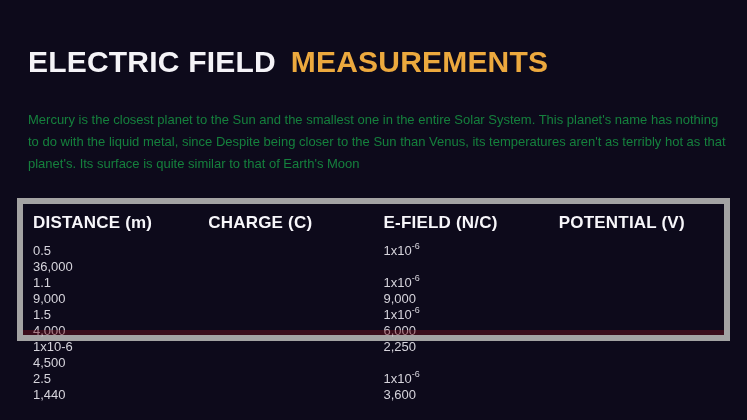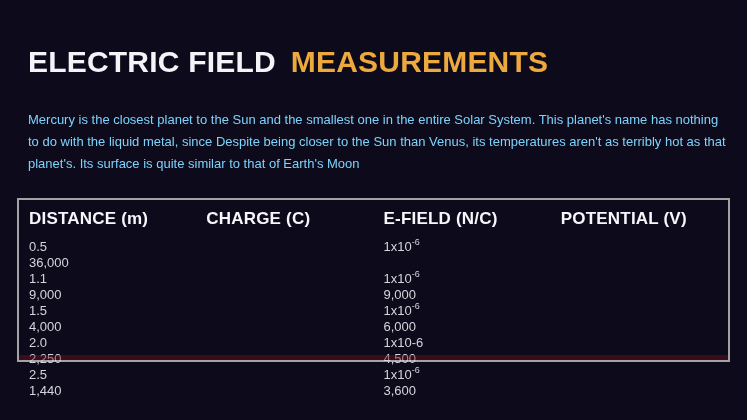--- a/index.html
+++ b/index.html
@@ -12,26 +12,26 @@
   }
   .slide-title {
     position:absolute; left:28px; top:25px;
     font-size:30px; font-weight:700; letter-spacing:0.2px;
     white-space:nowrap;
   }
   .slide-title .t1 { color:#f4f3f7; margin-right:15px; }
   .slide-title .t2 { color:#eca93e;margin-top:45px; }
   .description {
     position:absolute; left:28px; top:96px; width:700px;
-    font-size:13px; line-height:22px; color:#7dd3fc;
+    font-size:13px; line-height:22px; color:#15803d;
   }
   .measure-table {
     position:absolute; left:17px; top:198px;
-    width:713px; height:164px;
-    border:2px solid #a3a3a3;
+    width:713px; height:143px;
+    border:6px solid #a3a3a3;
     box-sizing:border-box;
     background:#0d0a1b;
   }
   .header-row {
     display:grid; grid-template-columns:repeat(4,1fr);
     height:38px; align-items:center;
   }
   .header-cell {
     padding-left:10px;
     font-size:17px; font-weight:700; color:#f7f6fa;
@@ -78,21 +78,20 @@
         <div class="data-cell">9,000</div>
         <div class="data-cell">9,000</div>
       </div>
       <div class="data-row">
         <div class="data-cell">1.5</div>
         <div class="data-cell">1x10<sup>-6</sup></div>
         <div class="data-cell">4,000</div>
         <div class="data-cell">6,000</div>
       </div>
       <div class="data-row">
-        <div class="data-cell">2.0</div>
         <div class="data-cell">1x10-6</div>
         <div class="data-cell">2,250</div>
         <div class="data-cell">4,500</div>
       </div>
       <div class="data-row">
         <div class="data-cell">2.5</div>
         <div class="data-cell">1x10<sup>-6</sup></div>
         <div class="data-cell">1,440</div>
         <div class="data-cell">3,600</div>
       </div>

